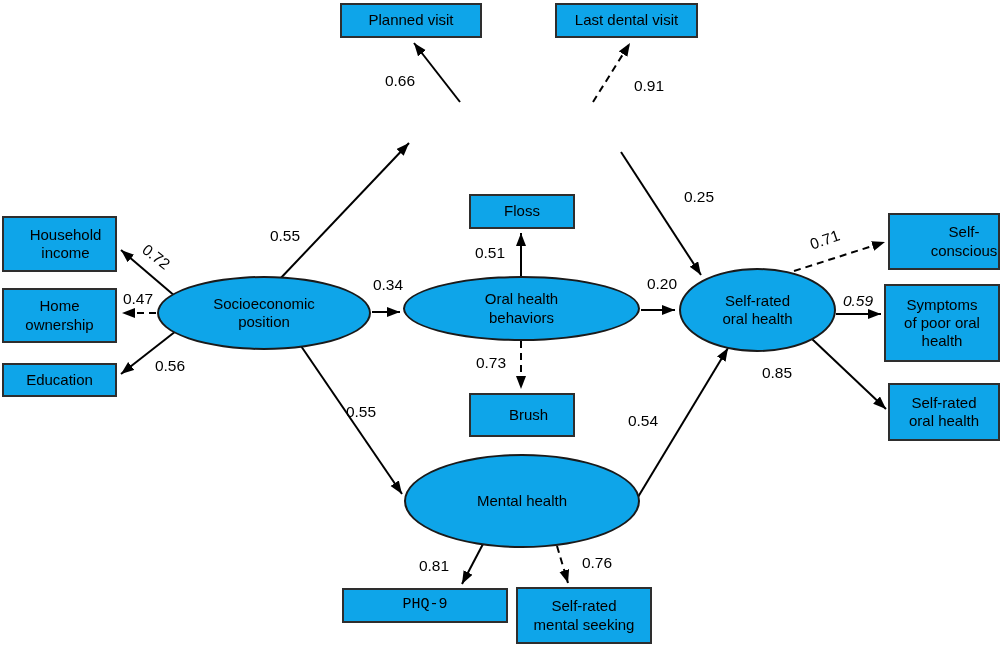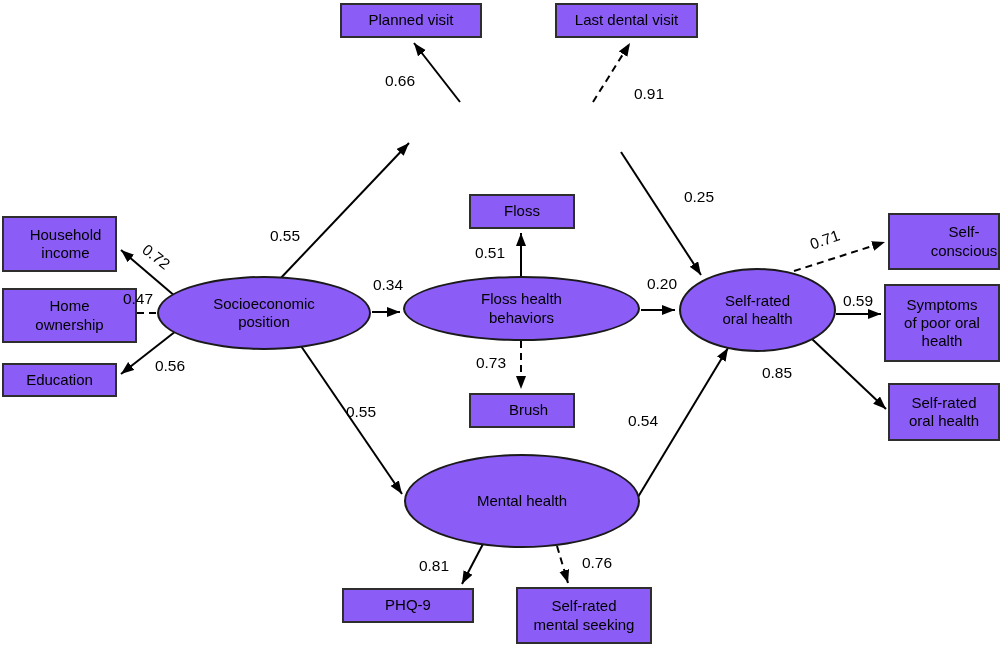--- a/index.html
+++ b/index.html
@@ -11,21 +11,21 @@
     color:#000;
     overflow:hidden;
   }
   #arrow-layer{position:absolute;left:0;top:0;width:1000px;height:648px;}
   .node{
     position:absolute;
     box-sizing:border-box;
     display:flex;align-items:center;justify-content:center;
     text-align:center;
     font-size:15px;line-height:1.22;
-    background:#8b5cf6;
+    background:#0ea5e9;
   }
   .box{border:2px solid #2e2e2e;}
   .ellipse{border:2px solid #1a1a1a;border-radius:50%;}
   .coef{
     position:absolute;
     font-size:15.5px;
     white-space:nowrap;
     transform:translate(-50%,-50%);
   }
   .coef.rot-cw{transform:translate(-50%,-50%) rotate(38deg);}
@@ -70,51 +70,51 @@
 
     <line x1="794" y1="271" x2="885" y2="242" stroke="#000" stroke-width="2" stroke-dasharray="7 5" marker-end="url(#ah)"></line>
     <line x1="836" y1="314" x2="881" y2="314" stroke="#000" stroke-width="2" marker-end="url(#ah)"></line>
     <line x1="812" y1="339" x2="886" y2="409" stroke="#000" stroke-width="2" marker-end="url(#ah)"></line>
   </svg>
 
   <div class="node ellipse" style="left:157px;top:276px;width:214px;height:74px;">
     <span class="wrap120">Socioeconomic position</span>
   </div>
   <div class="node ellipse" style="left:403px;top:276px;width:237px;height:65px;">
-    <span class="wrap100">Floss health behaviors</span>
+    <span class="wrap100">Oral health behaviors</span>
   </div>
   <div class="node ellipse" style="left:404px;top:454px;width:236px;height:94px;">
     <span>Mental health</span>
   </div>
   <div class="node ellipse" style="left:679px;top:268px;width:157px;height:84px;">
     <span class="wrap90">Self-rated oral health</span>
   </div>
 
   <div class="node box" style="left:340px;top:3px;width:142px;height:35px;">
     <span>Planned visit</span>
   </div>
   <div class="node box" style="left:555px;top:3px;width:143px;height:35px;">
     <span>Last dental visit</span>
   </div>
   <div class="node box" style="left:2px;top:216px;width:115px;height:56px;padding-left:12px;">
     <span class="wrap80">Household income</span>
   </div>
-  <div class="node box" style="left:2px;top:288px;width:135px;height:55px;">
+  <div class="node box" style="left:2px;top:288px;width:115px;height:55px;">
     <span class="wrap80">Home ownership</span>
   </div>
   <div class="node box" style="left:2px;top:363px;width:115px;height:34px;">
     <span>Education</span>
   </div>
   <div class="node box" style="left:469px;top:194px;width:106px;height:35px;text-align:right;">
     <span>Floss</span>
   </div>
-  <div class="node box" style="left:469px;top:393px;width:106px;height:35px;padding-left:13px;">
+  <div class="node box" style="left:469px;top:393px;width:106px;height:44px;padding-left:13px;">
     <span>Brush</span>
   </div>
-  <div class="node box" style="left:342px;top:588px;width:132px;height:35px;">
+  <div class="node box" style="left:342px;top:588px;width:166px;height:35px;font-family:Liberation Mono, monospace;">
     <span>PHQ-9</span>
   </div>
   <div class="node box" style="left:516px;top:587px;width:136px;height:57px;">
     <span class="wrap110">Self-rated mental seeking</span>
   </div>
   <div class="node box" style="left:888px;top:213px;width:112px;height:57px;padding-left:40px;">
     <span class="wrap80">Self-conscious</span>
   </div>
   <div class="node box" style="left:884px;top:284px;width:116px;height:78px;">
     <span class="wrap80">Symptoms of poor oral health</span>
@@ -123,25 +123,25 @@
     <span class="wrap80">Self-rated oral health</span>
   </div>
 
   <div class="coef rot-cw" style="left:156px;top:257px;">0.72</div>
   <div class="coef" style="left:138px;top:299px;">0.47</div>
   <div class="coef" style="left:170px;top:366px;">0.56</div>
   <div class="coef" style="left:285px;top:236px;">0.55</div>
   <div class="coef" style="left:388px;top:285px;">0.34</div>
   <div class="coef" style="left:361px;top:412px;">0.55</div>
   <div class="coef" style="left:400px;top:81px;">0.66</div>
-  <div class="coef" style="left:649px;top:86px;margin-top:8px;">0.91</div>
+  <div class="coef" style="left:649px;top:86px;">0.91</div>
   <div class="coef" style="left:699px;top:197px;">0.25</div>
   <div class="coef" style="left:490px;top:253px;">0.51</div>
   <div class="coef" style="left:491px;top:363px;">0.73</div>
   <div class="coef" style="left:662px;top:284px;">0.20</div>
   <div class="coef" style="left:434px;top:566px;">0.81</div>
   <div class="coef" style="left:597px;top:563px;">0.76</div>
   <div class="coef" style="left:643px;top:421px;">0.54</div>
   <div class="coef rot-ccw" style="left:825px;top:240px;">0.71</div>
-  <div class="coef" style="left:858px;top:301px;">0.59</div>
+  <div class="coef" style="left:858px;top:301px;font-style:italic;">0.59</div>
   <div class="coef" style="left:777px;top:373px;">0.85</div>
 
 </div>
 
 </body></html>

